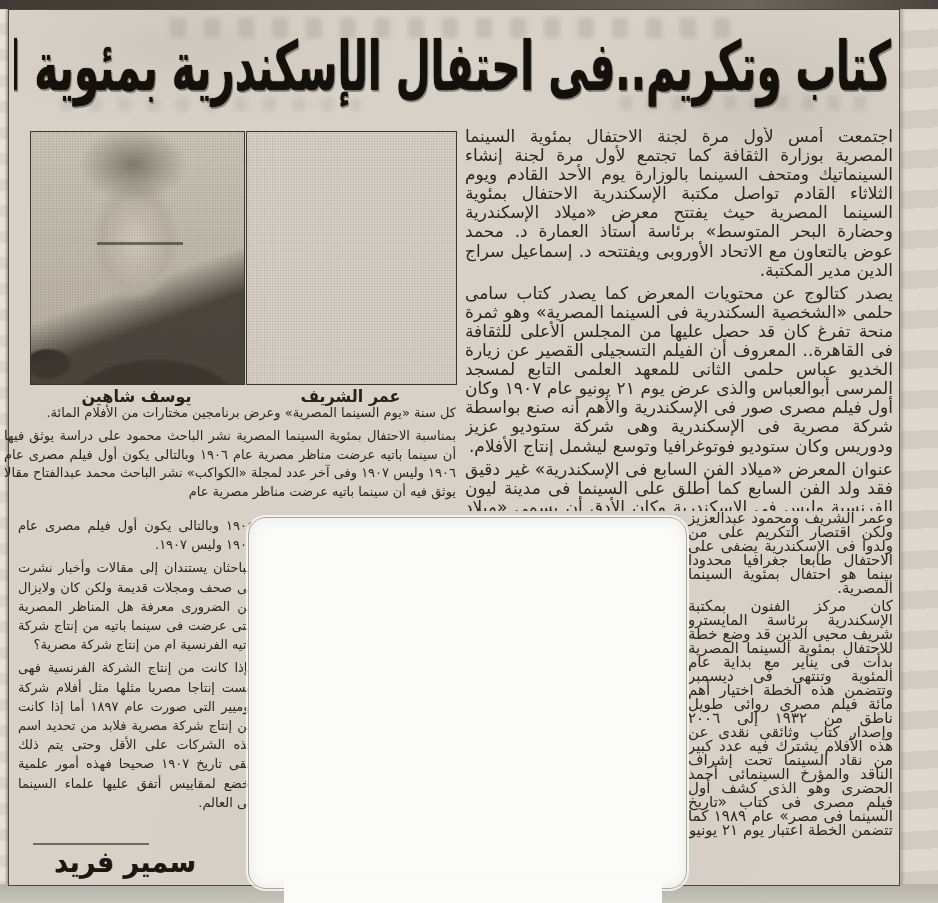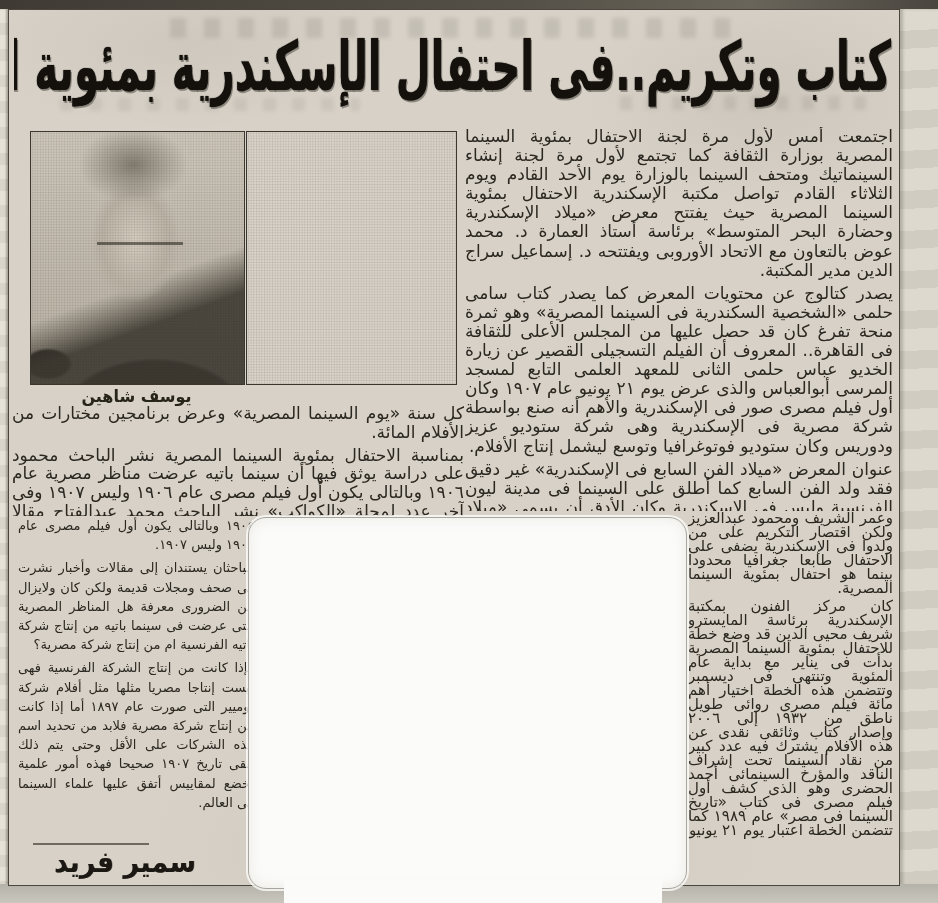--- a/index.html
+++ b/index.html
@@ -72,22 +72,22 @@
   .cap-right{left:246px;top:387px;width:209px;}
 
   
   .col{position:absolute;direction:rtl;color:#2b2822;text-align:justify;
        overflow:hidden;}
   .col p{margin:0 0 4px 0;}
   .rc-wide{left:465px;top:127px;width:428px;height:384px;
            font-size:17px;line-height:19.1px;}
   .rc-narrow{left:688px;top:511px;width:205px;height:367px;
              font-size:15px;line-height:14px;}
-  .lc-wide{left:12px;top:404px;width:452px;height:112px;
-           font-size:17px;line-height:18.8px;}
+  .lc-wide{left:4px;top:404px;width:452px;height:112px;
+           font-size:13px;line-height:18.8px;}
   .lc-narrow{left:18px;top:516px;width:236px;height:318px;
              font-size:13px;line-height:19.2px;}
 
   
   .sig-rule{position:absolute;left:33px;top:843px;width:116px;height:2px;background:#6e6a61;}
   .signature{position:absolute;left:16px;top:846px;width:180px;direction:rtl;
              font-size:27px;font-weight:bold;color:#1b1813;transform:scaleY(1.08);
              text-shadow:.5px .5px 0 rgba(20,16,10,.5);}
 
   
@@ -113,20 +113,21 @@
   <div class="ghost g2"></div>
   <div class="ghost g3"></div>
 
   <div class="headline" dir="rtl">
     <span>معرض كتاب وتكريم..فى احتفال الإسكندرية بمئوية السينما</span>
   </div>
 
   <div class="photo photo-chahine"></div>
   <div class="photo photo-sharif"></div>
   <div class="caption cap-left" dir="rtl">يوسف شاهين</div>
+  <div class="caption cap-right" dir="rtl">عمر الشريف</div>
 
   <div class="col rc-wide">
     <p>اجتمعت أمس لأول مرة لجنة الاحتفال بمئوية السينما المصرية بوزارة الثقافة كما تجتمع لأول مرة لجنة إنشاء السينماتيك ومتحف السينما بالوزارة يوم الأحد القادم ويوم الثلاثاء القادم تواصل مكتبة الإسكندرية الاحتفال بمئوية السينما المصرية حيث يفتتح معرض «ميلاد الإسكندرية وحضارة البحر المتوسط» برئاسة أستاذ العمارة د. محمد عوض بالتعاون مع الاتحاد الأوروبى ويفتتحه د. إسماعيل سراج الدين مدير المكتبة.</p>
     <p>يصدر كتالوج عن محتويات المعرض كما يصدر كتاب سامى حلمى «الشخصية السكندرية فى السينما المصرية» وهو ثمرة منحة تفرغ كان قد حصل عليها من المجلس الأعلى للثقافة فى القاهرة.. المعروف أن الفيلم التسجيلى القصير عن زيارة الخديو عباس حلمى الثانى للمعهد العلمى التابع لمسجد المرسى أبوالعباس والذى عرض يوم ٢١ يونيو عام ١٩٠٧ وكان أول فيلم مصرى صور فى الإسكندرية والأهم أنه صنع بواسطة شركة مصرية فى الإسكندرية وهى شركة ستوديو عزيز ودوريس وكان ستوديو فوتوغرافيا وتوسع ليشمل إنتاج الأفلام.</p>
     <p>عنوان المعرض «ميلاد الفن السابع فى الإسكندرية» غير دقيق فقد ولد الفن السابع كما أطلق على السينما فى مدينة ليون الفرنسية وليس فى الإسكندرية وكان الأدق أن يسمى «ميلاد السينما المصرية فى الإسكندرية» وتكرم المكتبة بمناسبة افتتاح المعرض عددا من صناع السينما السكندريين مثل يوسف شاهين</p>
   </div>
 
   <div class="col rc-narrow">
     <p>وعمر الشريف ومحمود عبدالعزيز ولكن اقتصار التكريم على من ولدوا فى الإسكندرية يضفى على الاحتفال طابعا جغرافيا محدودا بينما هو احتفال بمئوية السينما المصرية.</p>
     <p>كان مركز الفنون بمكتبة الإسكندرية برئاسة المايسترو شريف محيى الدين قد وضع خطة للاحتفال بمئوية السينما المصرية بدأت فى يناير مع بداية عام المئوية وتنتهى فى ديسمبر وتتضمن هذه الخطة اختيار أهم مائة فيلم مصرى روائى طويل ناطق من ١٩٣٢ إلى ٢٠٠٦ وإصدار كتاب وثائقى نقدى عن هذه الأفلام يشترك فيه عدد كبير من نقاد السينما تحت إشراف الناقد والمؤرخ السينمائى أحمد الحضرى وهو الذى كشف أول فيلم مصرى فى كتاب «تاريخ السينما فى مصر» عام ١٩٨٩ كما تتضمن الخطة اعتبار يوم ٢١ يونيو</p>

